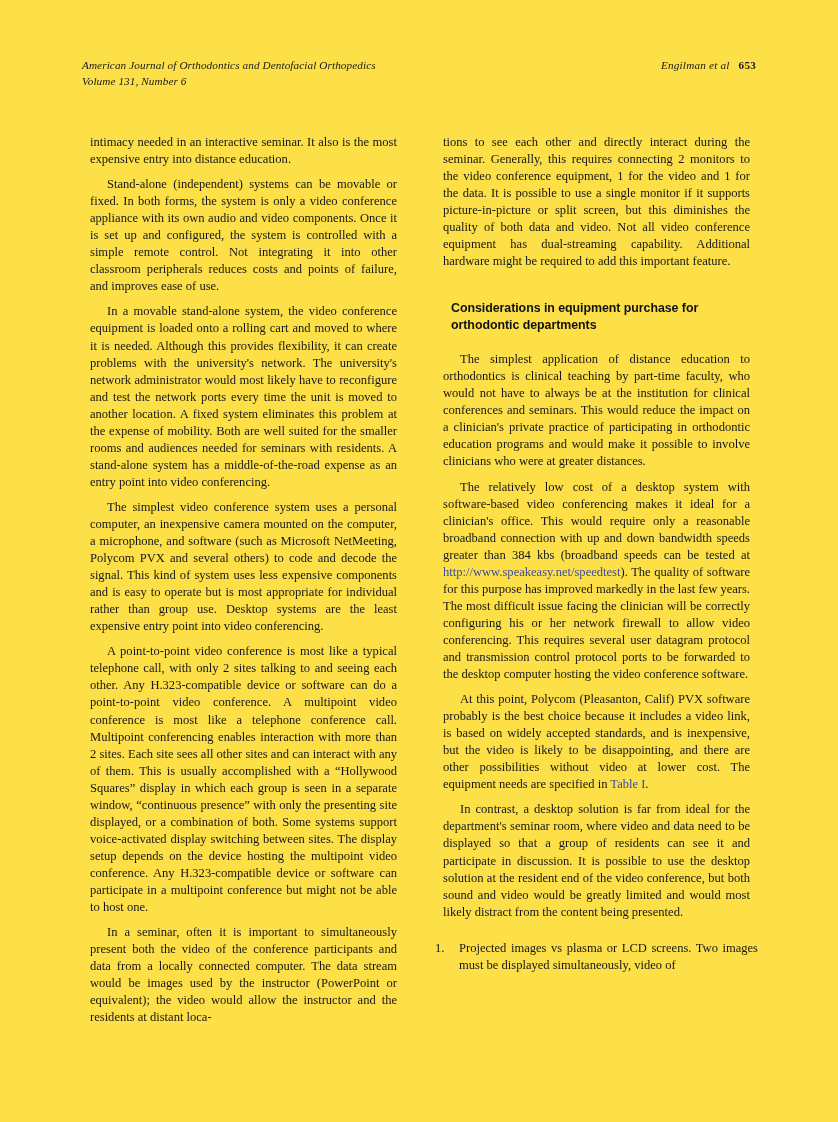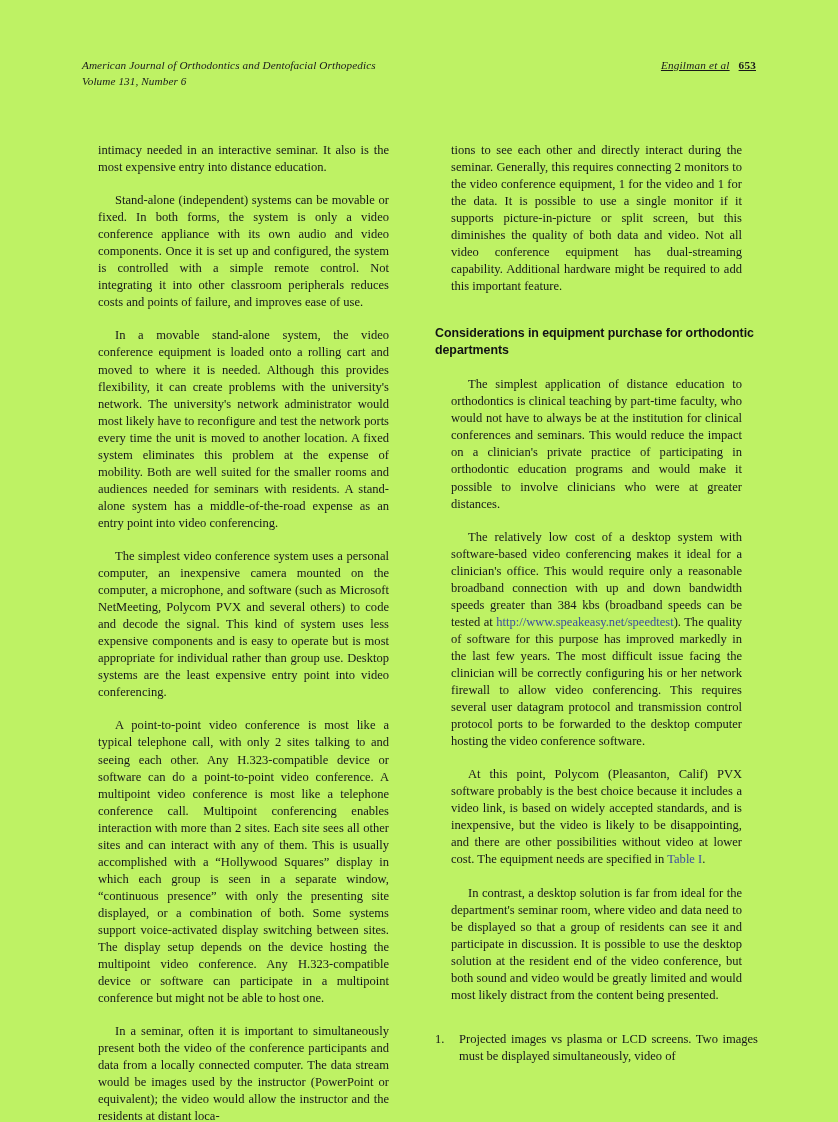--- a/index.html
+++ b/index.html
@@ -14,21 +14,21 @@
     overflow: hidden;
     font-family: "Liberation Serif", "DejaVu Serif", serif;
     color: #1a1a1a;
     -webkit-font-smoothing: antialiased;
   }
 
   .page {
     position: relative;
     width: 838px;
     height: 1122px;
-    background: #bef264;
+    background: #fde047;
     box-sizing: border-box;
   }
 
   
   .running-head {
     position: absolute;
     left: 82px;
     top: 58px;
     width: 674px;
     display: flex;
@@ -43,21 +43,20 @@
     color: #1a1a1a;
     letter-spacing: 0.1px;
   }
   .rh-left .rh-vol { display: block; }
   .rh-right {
     font-family: "Liberation Serif", "DejaVu Serif", serif;
     font-size: 11.2px;
     line-height: 15.5px;
     white-space: nowrap;
     color: #1a1a1a;
-    text-decoration: underline;
   }
   .rh-right .authors {
     font-style: italic;
     letter-spacing: 0.2px;
   }
   .rh-right .pageno {
     font-weight: bold;
     font-style: normal;
     margin-left: 9px;
     letter-spacing: 0.2px;
@@ -72,34 +71,34 @@
     height: 950px;
     display: flex;
     gap: 30px;
   }
   .col {
     width: 323px;
     flex: 0 0 323px;
   }
 
   p.para {
-    margin: 16px;
+    margin: 8px;
     font-size: 12.55px;
     line-height: 17.05px;
     text-align: justify;
     text-justify: inter-word;
     text-indent: 17px;
     color: #16161a;
     hyphens: none;
     word-spacing: 0px;
   }
   p.para.no-indent { text-indent: 0; }
 
   h2.section-head {
-    margin: 0;
+    margin: 16px;
     padding: 14px 0 2px 0;
     font-family: "Liberation Sans", "DejaVu Sans", sans-serif;
     font-size: 12.4px;
     line-height: 16.4px;
     font-weight: bold;
     letter-spacing: -0.05px;
     color: #111114;
     text-align: left;
   }
 

